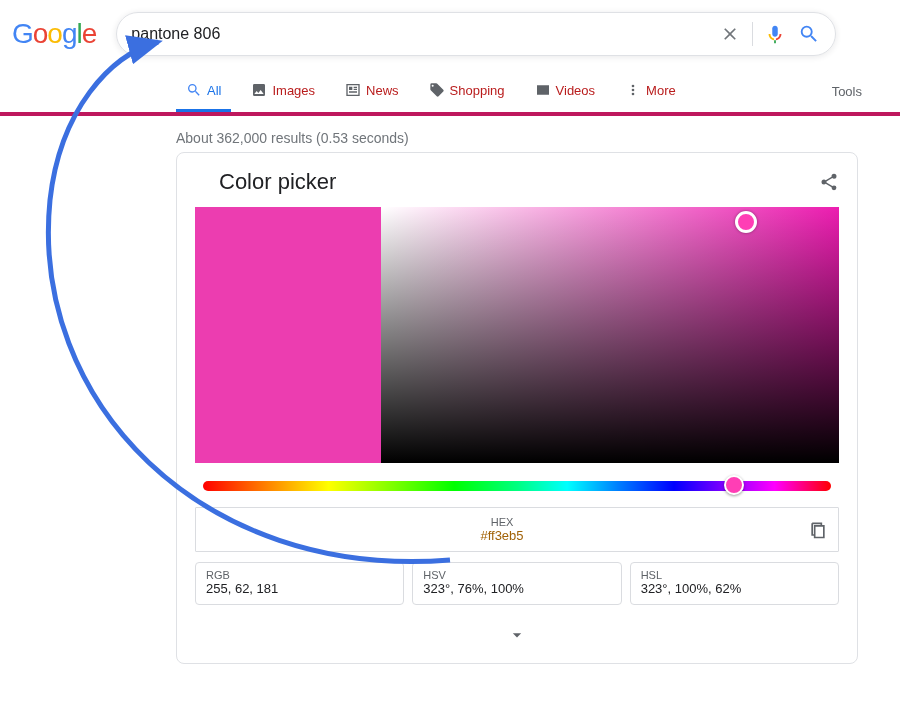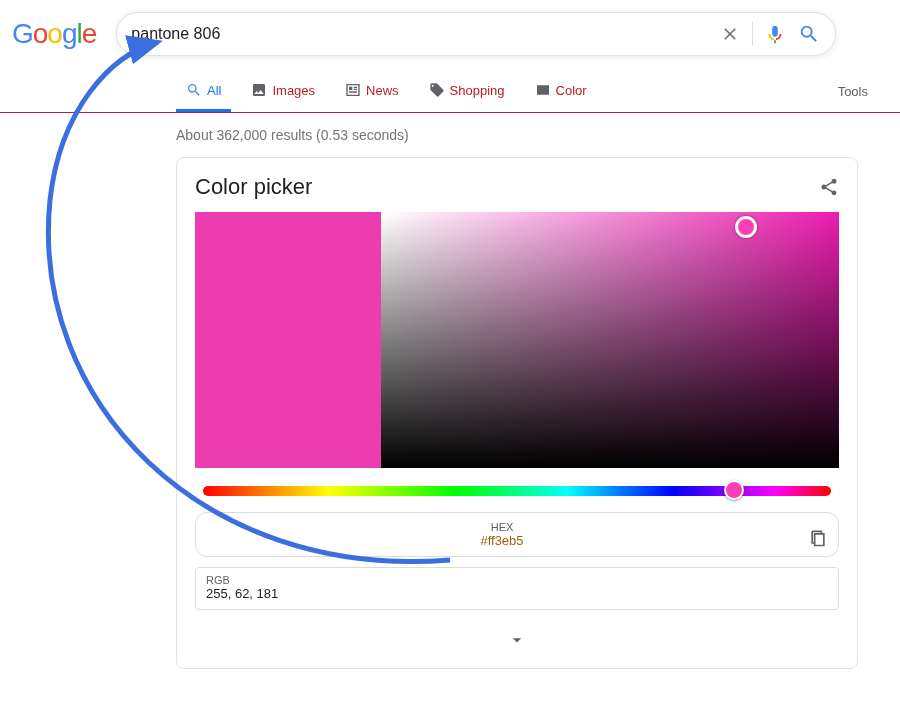--- a/index.html
+++ b/index.html
@@ -9,44 +9,44 @@
   .logo { font-size: 28px; font-weight: 500; letter-spacing: -1px; display: flex; }
   .logo span:nth-child(1){color:#4285F4;} .logo span:nth-child(2){color:#EA4335;}
   .logo span:nth-child(3){color:#FBBC05;} .logo span:nth-child(4){color:#4285F4;}
   .logo span:nth-child(5){color:#34A853;} .logo span:nth-child(6){color:#EA4335;}
   
   .searchbar { flex: 1; max-width: 720px; height: 44px; border: 1px solid #dfe1e5; border-radius: 24px; display: flex; align-items: center; padding: 0 14px; box-shadow: 0 1px 6px rgba(32,33,36,0.1); }
   .searchbar input { flex: 1; border: none; outline: none; font-size: 16px; color: #202124; }
   .searchbar .sb-icon { width: 24px; height: 24px; display:flex; align-items:center; justify-content:center; cursor:pointer; margin-left:10px; }
   .divider-v { width:1px; height:24px; background:#dadce0; margin-left:10px; }
   
-  .tabs-row { display:flex; align-items:center; padding: 0 0 0 176px; border-bottom: 1px solid #be185d; margin-top: 6px; }
+  .tabs-row { display:flex; align-items:center; padding: 0 0 0 176px; border-bottom: 4px solid #be185d; margin-top: 6px; }
   .tab { display:flex; align-items:center; gap:5px; padding: 12px 10px 11px; font-size: 13px; color:#b91c1c; cursor:pointer; border-bottom: 3px solid transparent; margin-right:10px; }
   .tab.active { color:#1a73e8; border-bottom-color:#1a73e8; }
   .tab svg { width:16px; height:16px; }
-  .tools { margin-left:auto; margin-right:24px; font-size:13px; color:#5f6368; padding:12px 8px; cursor:pointer; }
+  .tools { margin-left:auto; margin-right:30px; font-size:13px; color:#5f6368; padding:12px 8px; cursor:pointer; }
   
   .content { padding: 14px 0 0 176px; width: 880px; }
-  .stats { font-size: 14px; color:#70757a; margin-bottom: 14px; }
+  .stats { font-size: 14px; color:#70757a; margin-bottom: 6px; }
   
   .card { width: 682px; border:1px solid #dfe1e5; border-radius:8px; padding: 0; }
   .card-header { display:flex; align-items:center; justify-content:space-between; padding: 16px 18px 12px; }
-  .card-title { font-size: 22px; color:#202124; font-weight:400; }
+  .card-title { font-size: 22px; color:#202124; font-weight:400;margin-left:24px; }
   .share-icon { width:20px; height:20px; cursor:pointer; color:#5f6368; }
   
   .picker-area { display:flex; height: 256px; margin: 0 18px; }
   .swatch { width: 186px; background:#ec3db0; }
   .gradient { flex:1; position:relative; background: linear-gradient(to bottom, transparent, #000), linear-gradient(to right, #fff, #ec1db0); }
   .sv-handle { position:absolute; width:22px; height:22px; border:3px solid #fff; border-radius:50%; background:#ff3eb5; top:4px; right:82px; box-shadow: 0 0 3px rgba(0,0,0,0.4); cursor:pointer; }
   
   .hue-row { padding: 18px 26px 10px; }
   .hue-bar { height:10px; border-radius:6px; position:relative; background: linear-gradient(to right, #f00 0%, #ff8000 10%, #ffff00 20%, #80ff00 30%, #00ff00 40%, #00ff80 50%, #00ffff 58%, #0080ff 66%, #0000ff 75%, #8000ff 83%, #ff00ff 91%, #f00 100%); }
   .hue-handle { position:absolute; width:20px; height:20px; border-radius:50%; background:#ff3eb5; border:2px solid #fff; top:-6px; left: 83%; box-shadow:0 1px 3px rgba(0,0,0,0.4); cursor:pointer; }
   
-  .hex-row { margin: 6px 18px 10px; border:1px solid #dadce0; border-radius:12px; display:flex; align-items:flex-end; padding: 8px 10px; gap:10px; }
+  .hex-row { margin: 6px 18px 10px; border:1px solid #dadce0; border-radius:1px; display:flex; align-items:center; padding: 8px 10px; gap:10px; }
   .hex-block { flex:1; text-align:center; }
   .hex-label { font-size:11px; color:#5f6368; }
   .hex-val { font-size:13px; color:#a16207; }
   .copy-icon { width:20px; height:20px; color:#5f6368; cursor:pointer; }
   
   .vals-row { display:flex; gap:8px; margin: 0 18px 12px; justify-content: center; }
   .val-box { flex:1; border:1px solid #dadce0; border-radius:4px; padding:6px 10px 8px; }
   .val-label { font-size:11px; color:#5f6368; }
   .val-val { font-size:13px; color:#202124; }
   
@@ -113,21 +113,29 @@
     <svg viewBox="0 0 24 24">
         <path fill="#5f6368" d="M21.41 11.58l-9-9A2 2 0 0011 2H4a2 2 0 00-2 2v7a2 2 0 00.59 1.42l9 9a2 2 0 002.82 0l7-7a2 2 0 000-2.84zM5.5 7A1.5 1.5 0 117 5.5 1.5 1.5 0 015.5 7z"></path>
       </svg>
     <span>Shopping</span>
   </div>
   <div class="tab">
     <svg viewBox="0 0 24 24">
         <path fill="#5f6368" d="M4 6h16v12H4z" stroke="#5f6368" stroke-width="2"></path>
         <path fill="#5f6368" d="M10 9l5 3-5 3z"></path>
       </svg>
-    <span>Color</span>
+    <span>Videos</span>
+  </div>
+  <div class="tab">
+    <svg viewBox="0 0 24 24">
+        <circle fill="#5f6368" cx="12" cy="6" r="2"></circle>
+        <circle fill="#5f6368" cx="12" cy="12" r="2"></circle>
+        <circle fill="#5f6368" cx="12" cy="18" r="2"></circle>
+      </svg>
+    <span>More</span>
   </div>
   <div class="tools">Tools</div>
 </div>
 
 <div class="content">
   <div class="stats">About 362,000 results (0.53 seconds)</div>
 
   <div class="card">
     <div class="card-header">
       <div class="card-title">Color picker</div>
@@ -161,20 +169,28 @@
             <path fill="none" stroke="#5f6368" stroke-width="2" d="M8 7h11v14H8z"></path>
             <path fill="none" stroke="#5f6368" stroke-width="2" d="M5 4h11v3M5 4v14h3"></path>
           </svg>
       </div>
     </div>
 
     <div class="vals-row">
       <div class="val-box">
         <div class="val-label">RGB</div>
         <div class="val-val">255, 62, 181</div>
+      </div>
+      <div class="val-box">
+        <div class="val-label">HSV</div>
+        <div class="val-val">323°, 76%, 100%</div>
+      </div>
+      <div class="val-box">
+        <div class="val-label">HSL</div>
+        <div class="val-val">323°, 100%, 62%</div>
       </div>
     </div>
 
     <div class="expand-row">
       <svg viewBox="0 0 24 24" width="20" height="20">
           <path fill="#5f6368" d="M7 10l5 5 5-5z"></path>
         </svg>
     </div>
   </div>
 </div>

